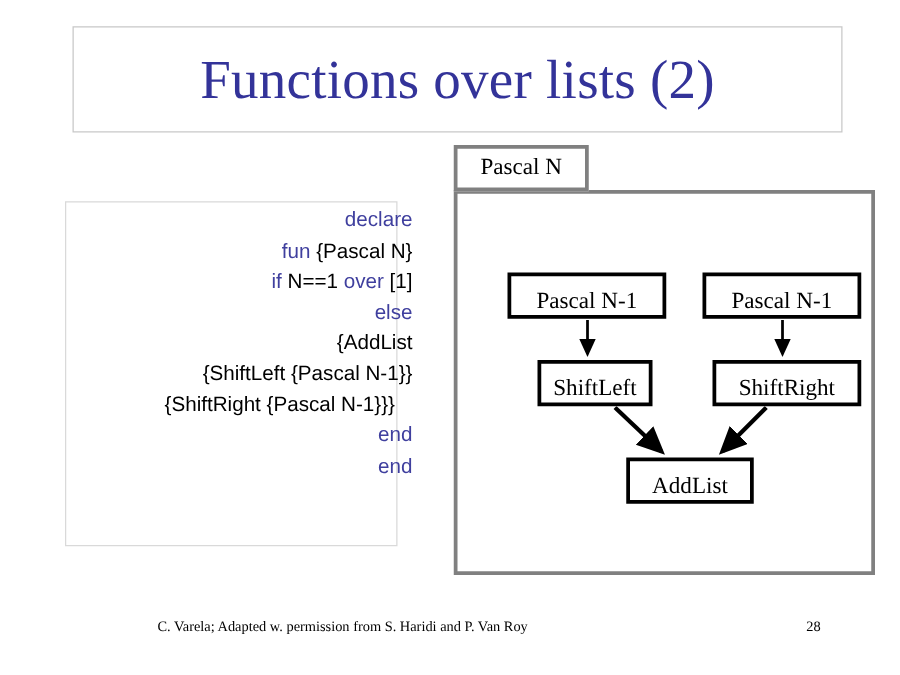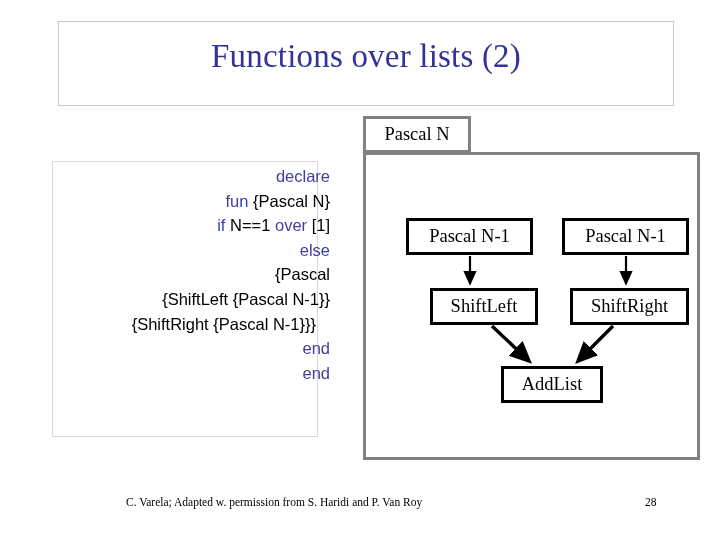--- a/index.html
+++ b/index.html
@@ -26,21 +26,21 @@
     border: 1px solid #c8c8c8;
     box-sizing: border-box;
   }
   #title-text {
     position: absolute;
     left: 58px;
     top: 38px;
     width: 616px;
     text-align: center;
     font-family: "Liberation Serif", serif;
-    font-size: 33px;
+    font-size: 44px;
     color: #333399;
     letter-spacing: 0.2px;
     white-space: nowrap;
   }
 
   
   #code-box {
     position: absolute;
     left: 52px;
     top: 161px;
@@ -94,31 +94,31 @@
     color: #000000;
     z-index: 4;
   }
 
   .node {
     position: absolute;
     border: 3px solid #000000;
     box-sizing: border-box;
     background: #ffffff;
     display: flex;
-    align-items: center;
+    align-items: flex-end;
     justify-content: center;
     font-family: "Liberation Serif", serif;
     font-size: 18.5px;
     color: #000000;
     white-space: nowrap;
     z-index: 3;
   }
   #node-pascal-n1-left  { left: 406px; top: 218px; width: 127px; height: 37px; }
   #node-pascal-n1-right { left: 562px; top: 218px; width: 127px; height: 37px; }
-  #node-shiftleft       { left: 430px; top: 288px; width: 108px; height: 37px; }
+  #node-shiftleft       { left: 430px; top: 288px; width: 92px; height: 37px; }
   #node-shiftright      { left: 570px; top: 288px; width: 119px; height: 37px; }
   #node-addlist         { left: 501px; top: 366px; width: 102px; height: 37px; }
 
   #arrow-layer {
     position: absolute;
     left: 0;
     top: 0;
     width: 720px;
     height: 540px;
     z-index: 2;
@@ -151,21 +151,21 @@
 
   <div id="title-box"></div>
   <div id="title-text">Functions over lists (2)</div>
 
   <div id="code-box"></div>
   <div id="code-text">
       <div class="ln"><span class="kw">declare</span></div>
       <div class="ln"><span class="kw">fun </span><span class="">{Pascal N}</span></div>
       <div class="ln">  <span class="kw">if </span><span class="">N==1 </span><span class="kw">over </span><span class="">[1]</span></div>
       <div class="ln">  <span class="kw">else</span></div>
-      <div class="ln">    <span class="">{Pascal</span></div>
+      <div class="ln">    <span class="">{AddList</span></div>
       <div class="ln">    <span class=""> {ShiftLeft {Pascal N-1}}</span></div>
       <div class="ln wrapln">    <span class=""> {ShiftRight {Pascal N-1}}}</span></div>
       <div class="ln">  <span class="kw">end</span></div>
       <div class="ln"><span class="kw">end</span></div>
     </div>
 
   <div id="diagram-container"></div>
 
   <svg id="arrow-layer" viewBox="0 0 720 540">
     <defs>

